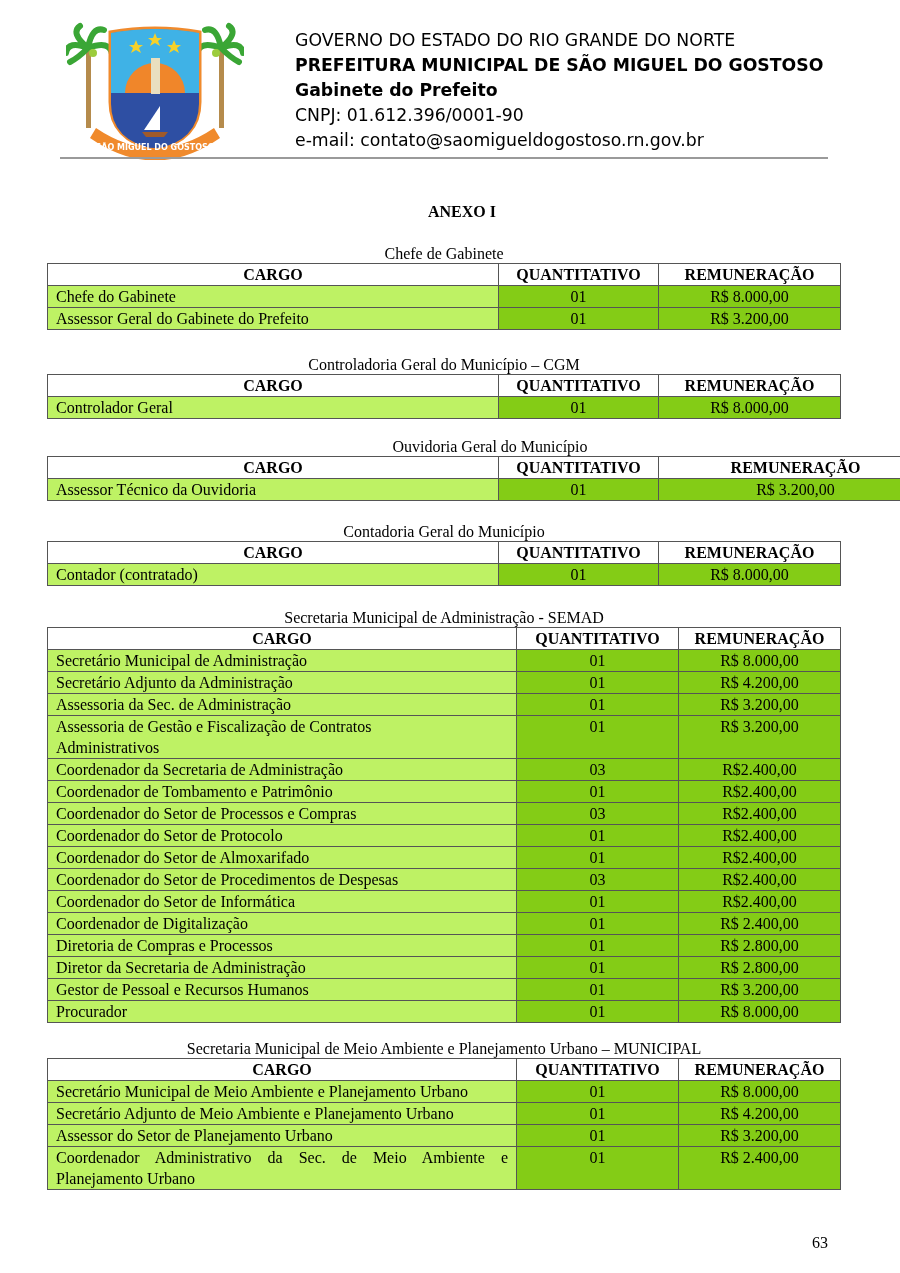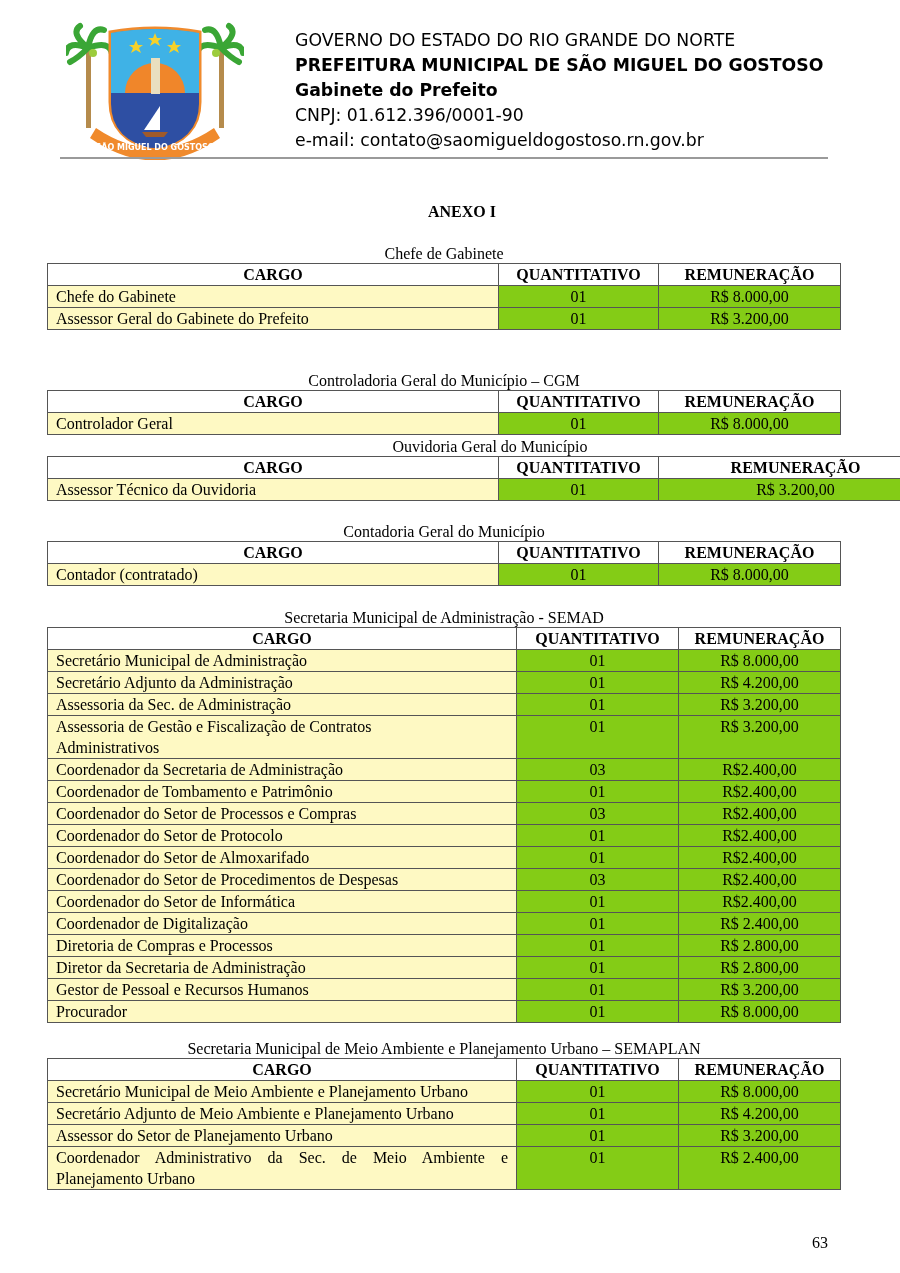--- a/index.html
+++ b/index.html
@@ -9,21 +9,21 @@
   .htext{position:absolute;left:255px;top:28px;font-family:"DejaVu Sans",sans-serif;font-size:17.3px;line-height:25px;margin-left:40px;}
   .htext .l{white-space:nowrap;}
   .htext .b{font-weight:bold;}
   .hrule{position:absolute;left:60px;top:157px;width:768px;height:2px;background:#9a9a9a;}
   .annex{position:absolute;left:12px;width:900px;top:203px;text-align:center;font-weight:bold;font-size:16px;}
   .section{position:absolute;left:47px;}
   .stitle{text-align:center;font-weight:normal;font-size:16px;line-height:18px;height:18px;}
   table{border-collapse:collapse;width:100%;font-size:16px;table-layout:fixed;}
   td,th{border:1px solid #555;padding:0 8px;line-height:21px;height:21px;vertical-align:top;}
   th{background:#fff;font-weight:bold;text-align:center;}
-  td.cargo{background:#fef9c3;text-align:left;}
+  td.cargo{background:#bef264;text-align:left;}
   td.qty,td.rem{background:#84cc16;text-align:center;}
   td.just{text-align:justify;}
   .pagenum{position:absolute;left:812px;top:1234px;font-size:16px;}
 </style>
 </head>
 <body>
 
 <div class="header">
   <svg class="logo" viewBox="0 0 178 142">
 
@@ -86,21 +86,21 @@
     </tr>
     <tr>
       <td class="cargo">Assessor Geral do Gabinete do Prefeito</td>
       <td class="qty">01</td>
       <td class="rem">R$ 3.200,00</td>
     </tr>
   </tbody>
     </table>
 </div>
 
-<div class="section" style="top:372px;width:794px;">
+<div class="section" style="top:356px;width:794px;">
   <div class="stitle">Controladoria Geral do Município – CGM</div>
   <table>
     <colgroup>
         <col style="width:451px">
         <col style="width:160px">
         <col>
       </colgroup>
     <tbody>
         <tr>
       <th>CARGO</th>
@@ -254,21 +254,21 @@
     <tr>
           <td class="cargo">Procurador</td>
           <td class="qty">01</td>
           <td class="rem">R$ 8.000,00</td>
         </tr>
   </tbody>
     </table>
 </div>
 
 <div class="section" style="top:1040px;width:794px;">
-  <div class="stitle">Secretaria Municipal de Meio Ambiente e Planejamento Urbano – SEMAPLAN</div>
+  <div class="stitle">Secretaria Municipal de Meio Ambiente e Planejamento Urbano – MUNICIPAL</div>
   <table>
     <colgroup>
         <col style="width:469px">
         <col style="width:162px">
         <col>
       </colgroup>
     <tbody>
         <tr>
       <th>CARGO</th>
       <th>QUANTITATIVO</th>

